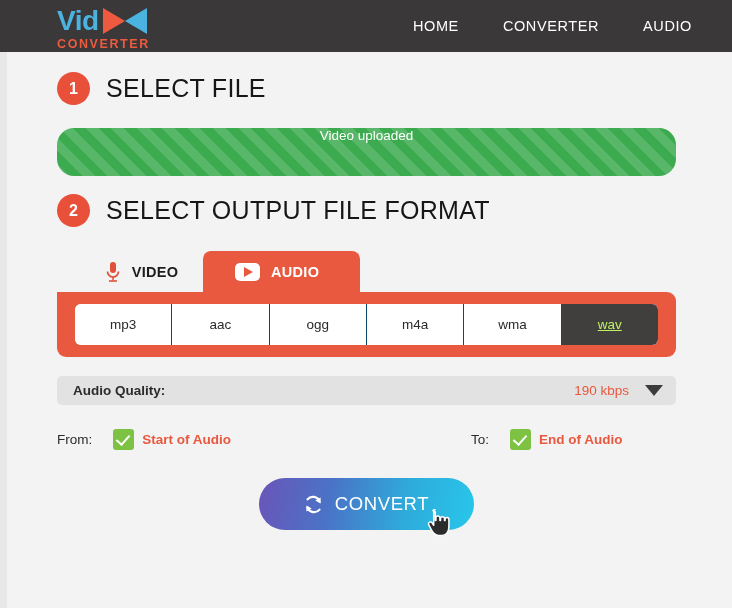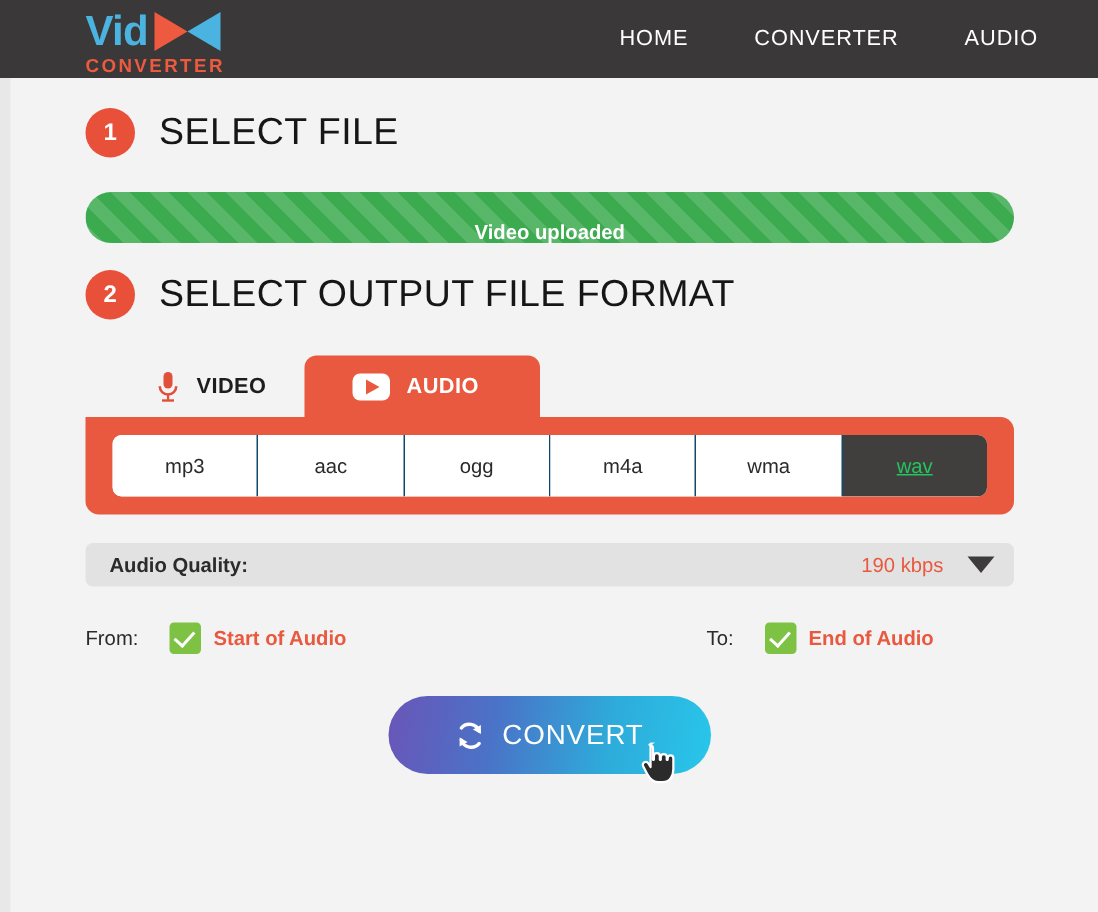--- a/index.html
+++ b/index.html
@@ -124,34 +124,33 @@
     color: #161616;
     letter-spacing: 0.3px;
   }
   #sec1-head { margin-top: 20px; }
   #sec2-head { margin-top: 18px; }
 
   
   .upload-bar {
     margin: 23px 0 0 57px;
     width: 619px;
-    height: 34px;
+    height: 48px;
     border-radius: 17px;
     background-color: #3cab4f;
     background-image: repeating-linear-gradient(
         45deg,
         rgba(255,255,255,0.14) 0px,
         rgba(255,255,255,0.14) 9px,
         rgba(0,0,0,0.0) 9px,
         rgba(0,0,0,0.0) 18px);
     display: flex;
-    align-items: flex-end;
+    align-items: flex-start;
     justify-content: center;
     box-sizing: border-box;
-    font-weight: bold;
   }
   .upload-text {
     color: #ffffff;
     font-size: 13.5px;
   }
 
   
   .tabs {
     position: relative;
     margin: 25px 0 0 57px;
@@ -161,24 +160,25 @@
   .tab {
     position: absolute;
     bottom: 0;
     height: 40px;
     border-radius: 8px 8px 0 0;
     display: flex;
     align-items: center;
     box-sizing: border-box;
   }
   .tab-video {
-    left: 18px;
+    left: 0;
     width: 140px;
     background: #f4f3f3;
     padding-left: 29px;
+    justify-content: center;
   }
   .tab-audio {
     left: 146px;
     width: 157px;
     height: 41px;
     background: #e8593f;
     padding-left: 32px;
   }
   .tab-label {
     font-size: 14.5px;
@@ -239,21 +239,21 @@
     justify-content: center;
     font-size: 13.5px;
     color: #2a2a2a;
     border-right: 1px solid #0c4a6e;
     cursor: pointer;
     background: #ffffff;
   }
   .fmt-btn:last-child { border-right: none; }
   .fmt-btn.selected {
     background: #413e3e;
-    color: #22c55e;
+    color: #bef264;
     border-right: none;
     text-decoration: underline;
   }
 
   
   .quality-bar {
     margin: 19px 0 0 57px;
     width: 619px;
     height: 29px;
     background: #e3e2e2;

